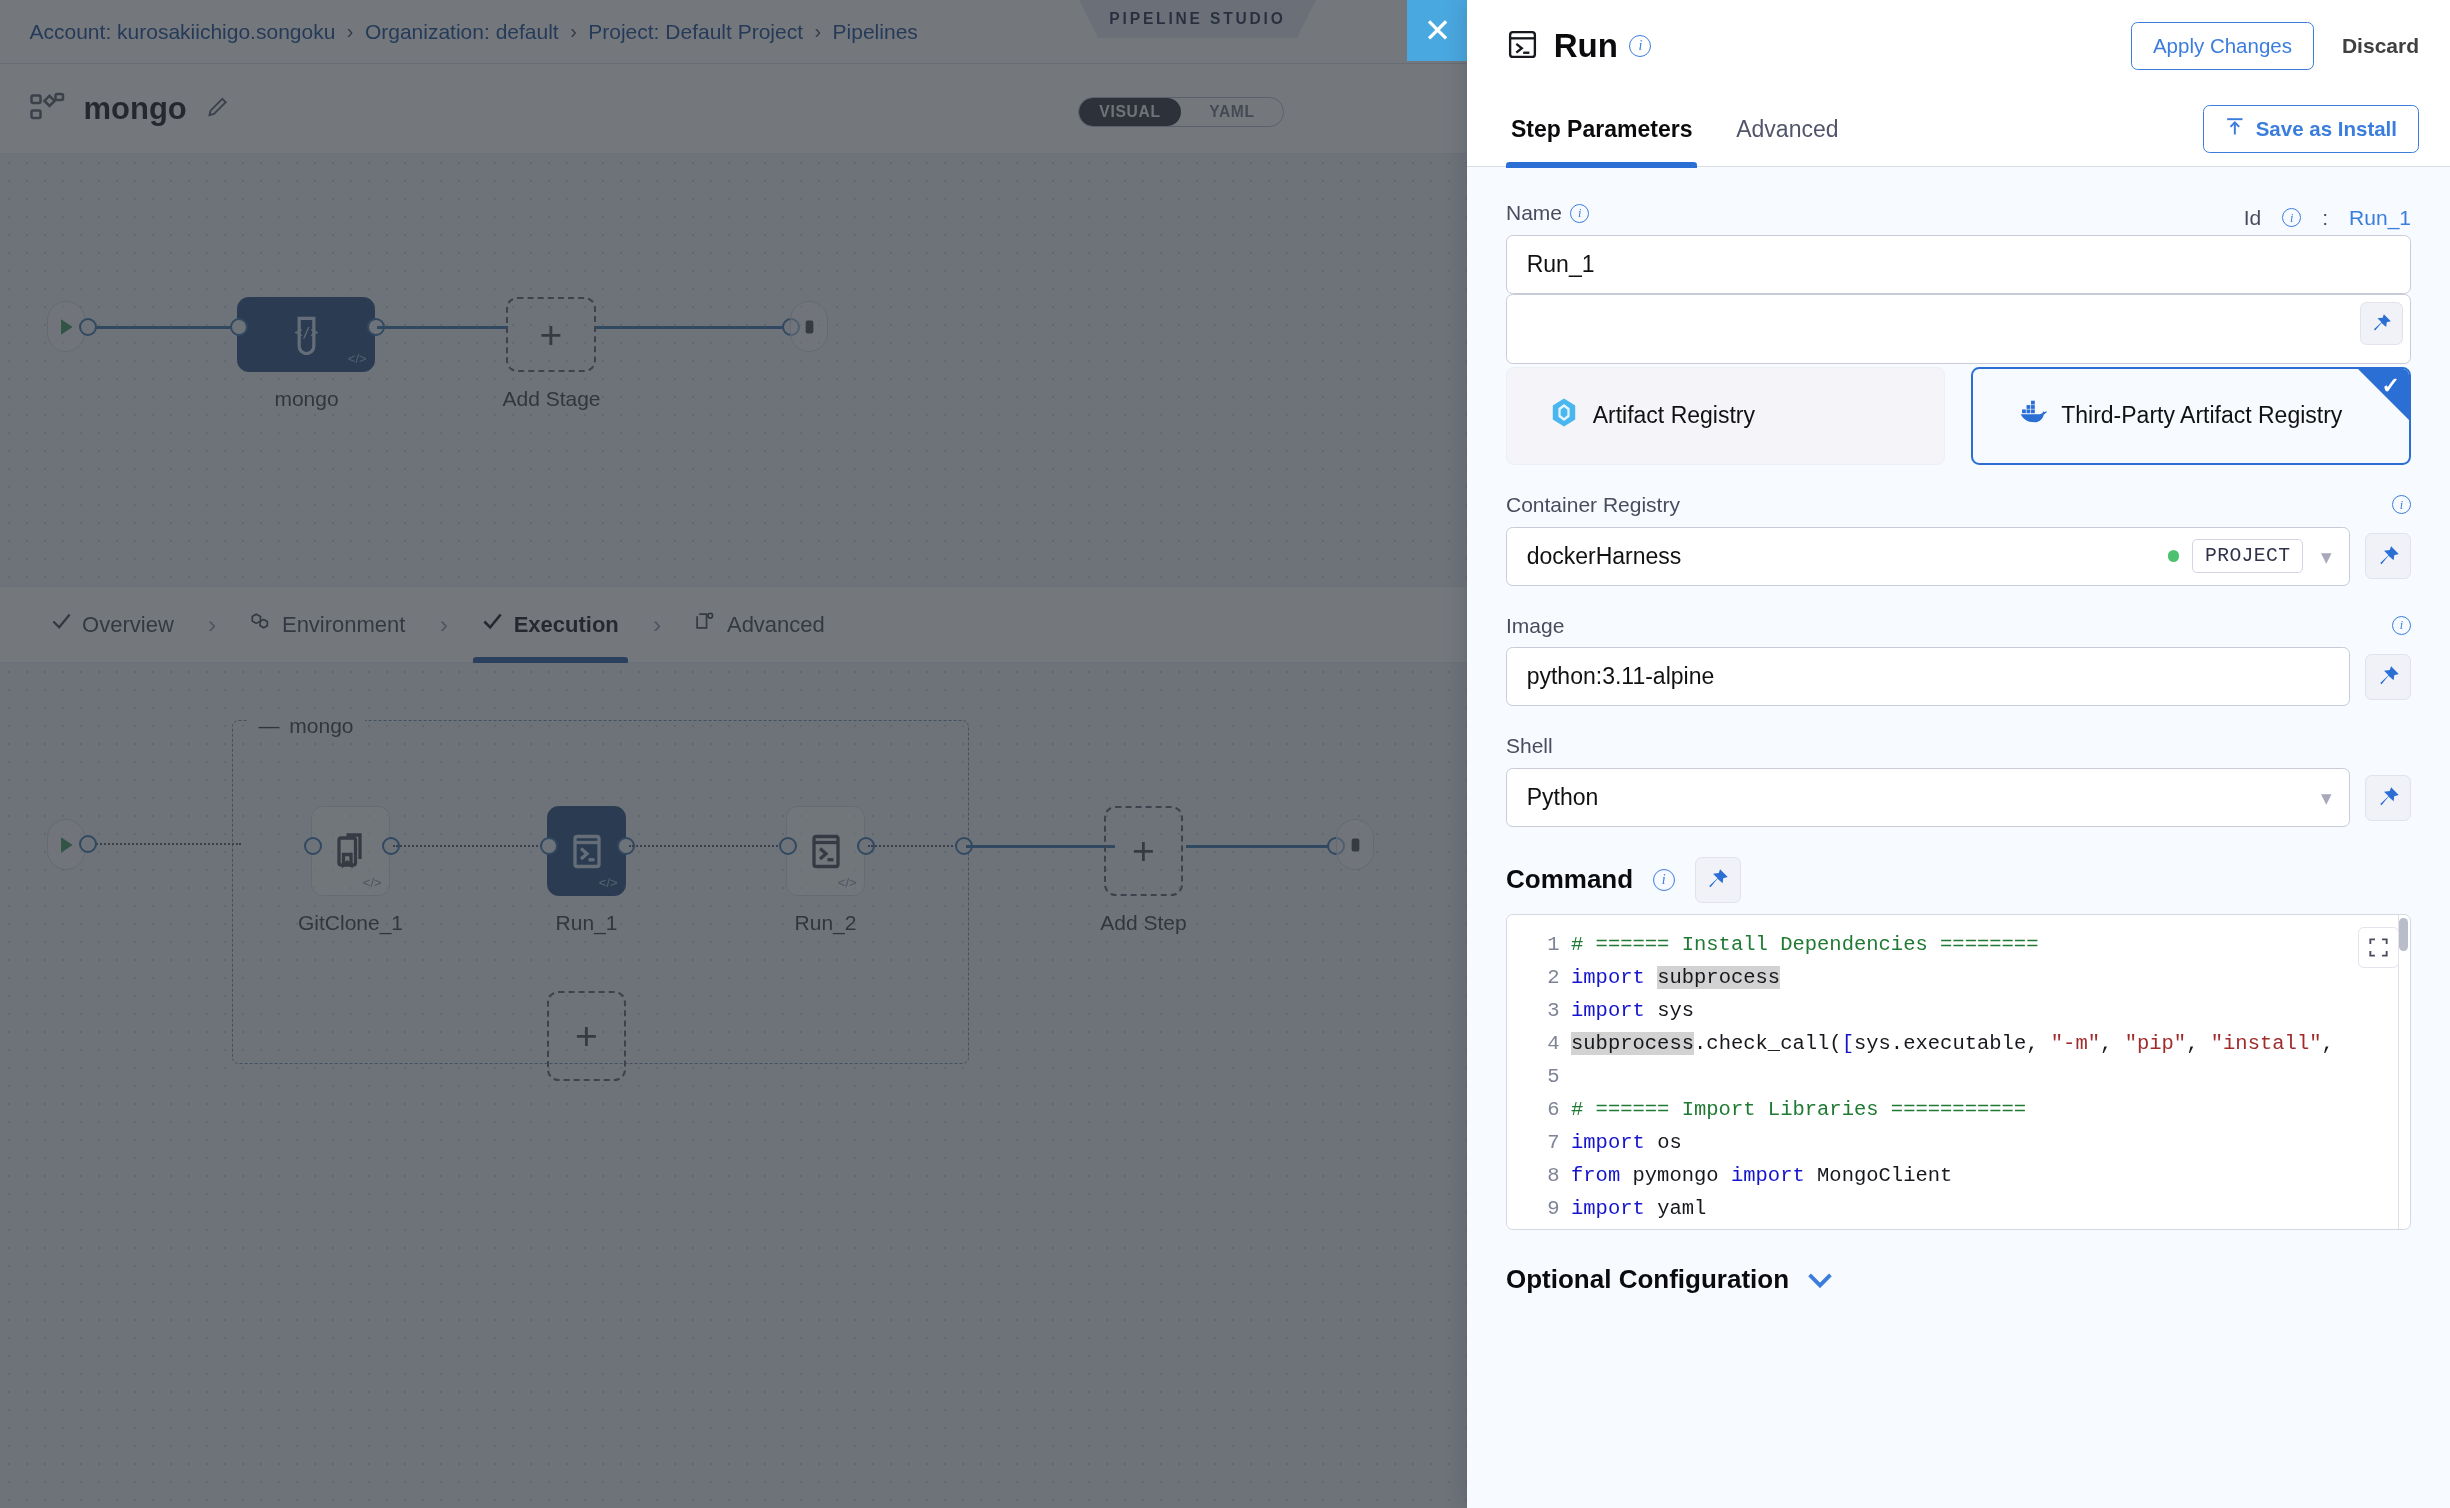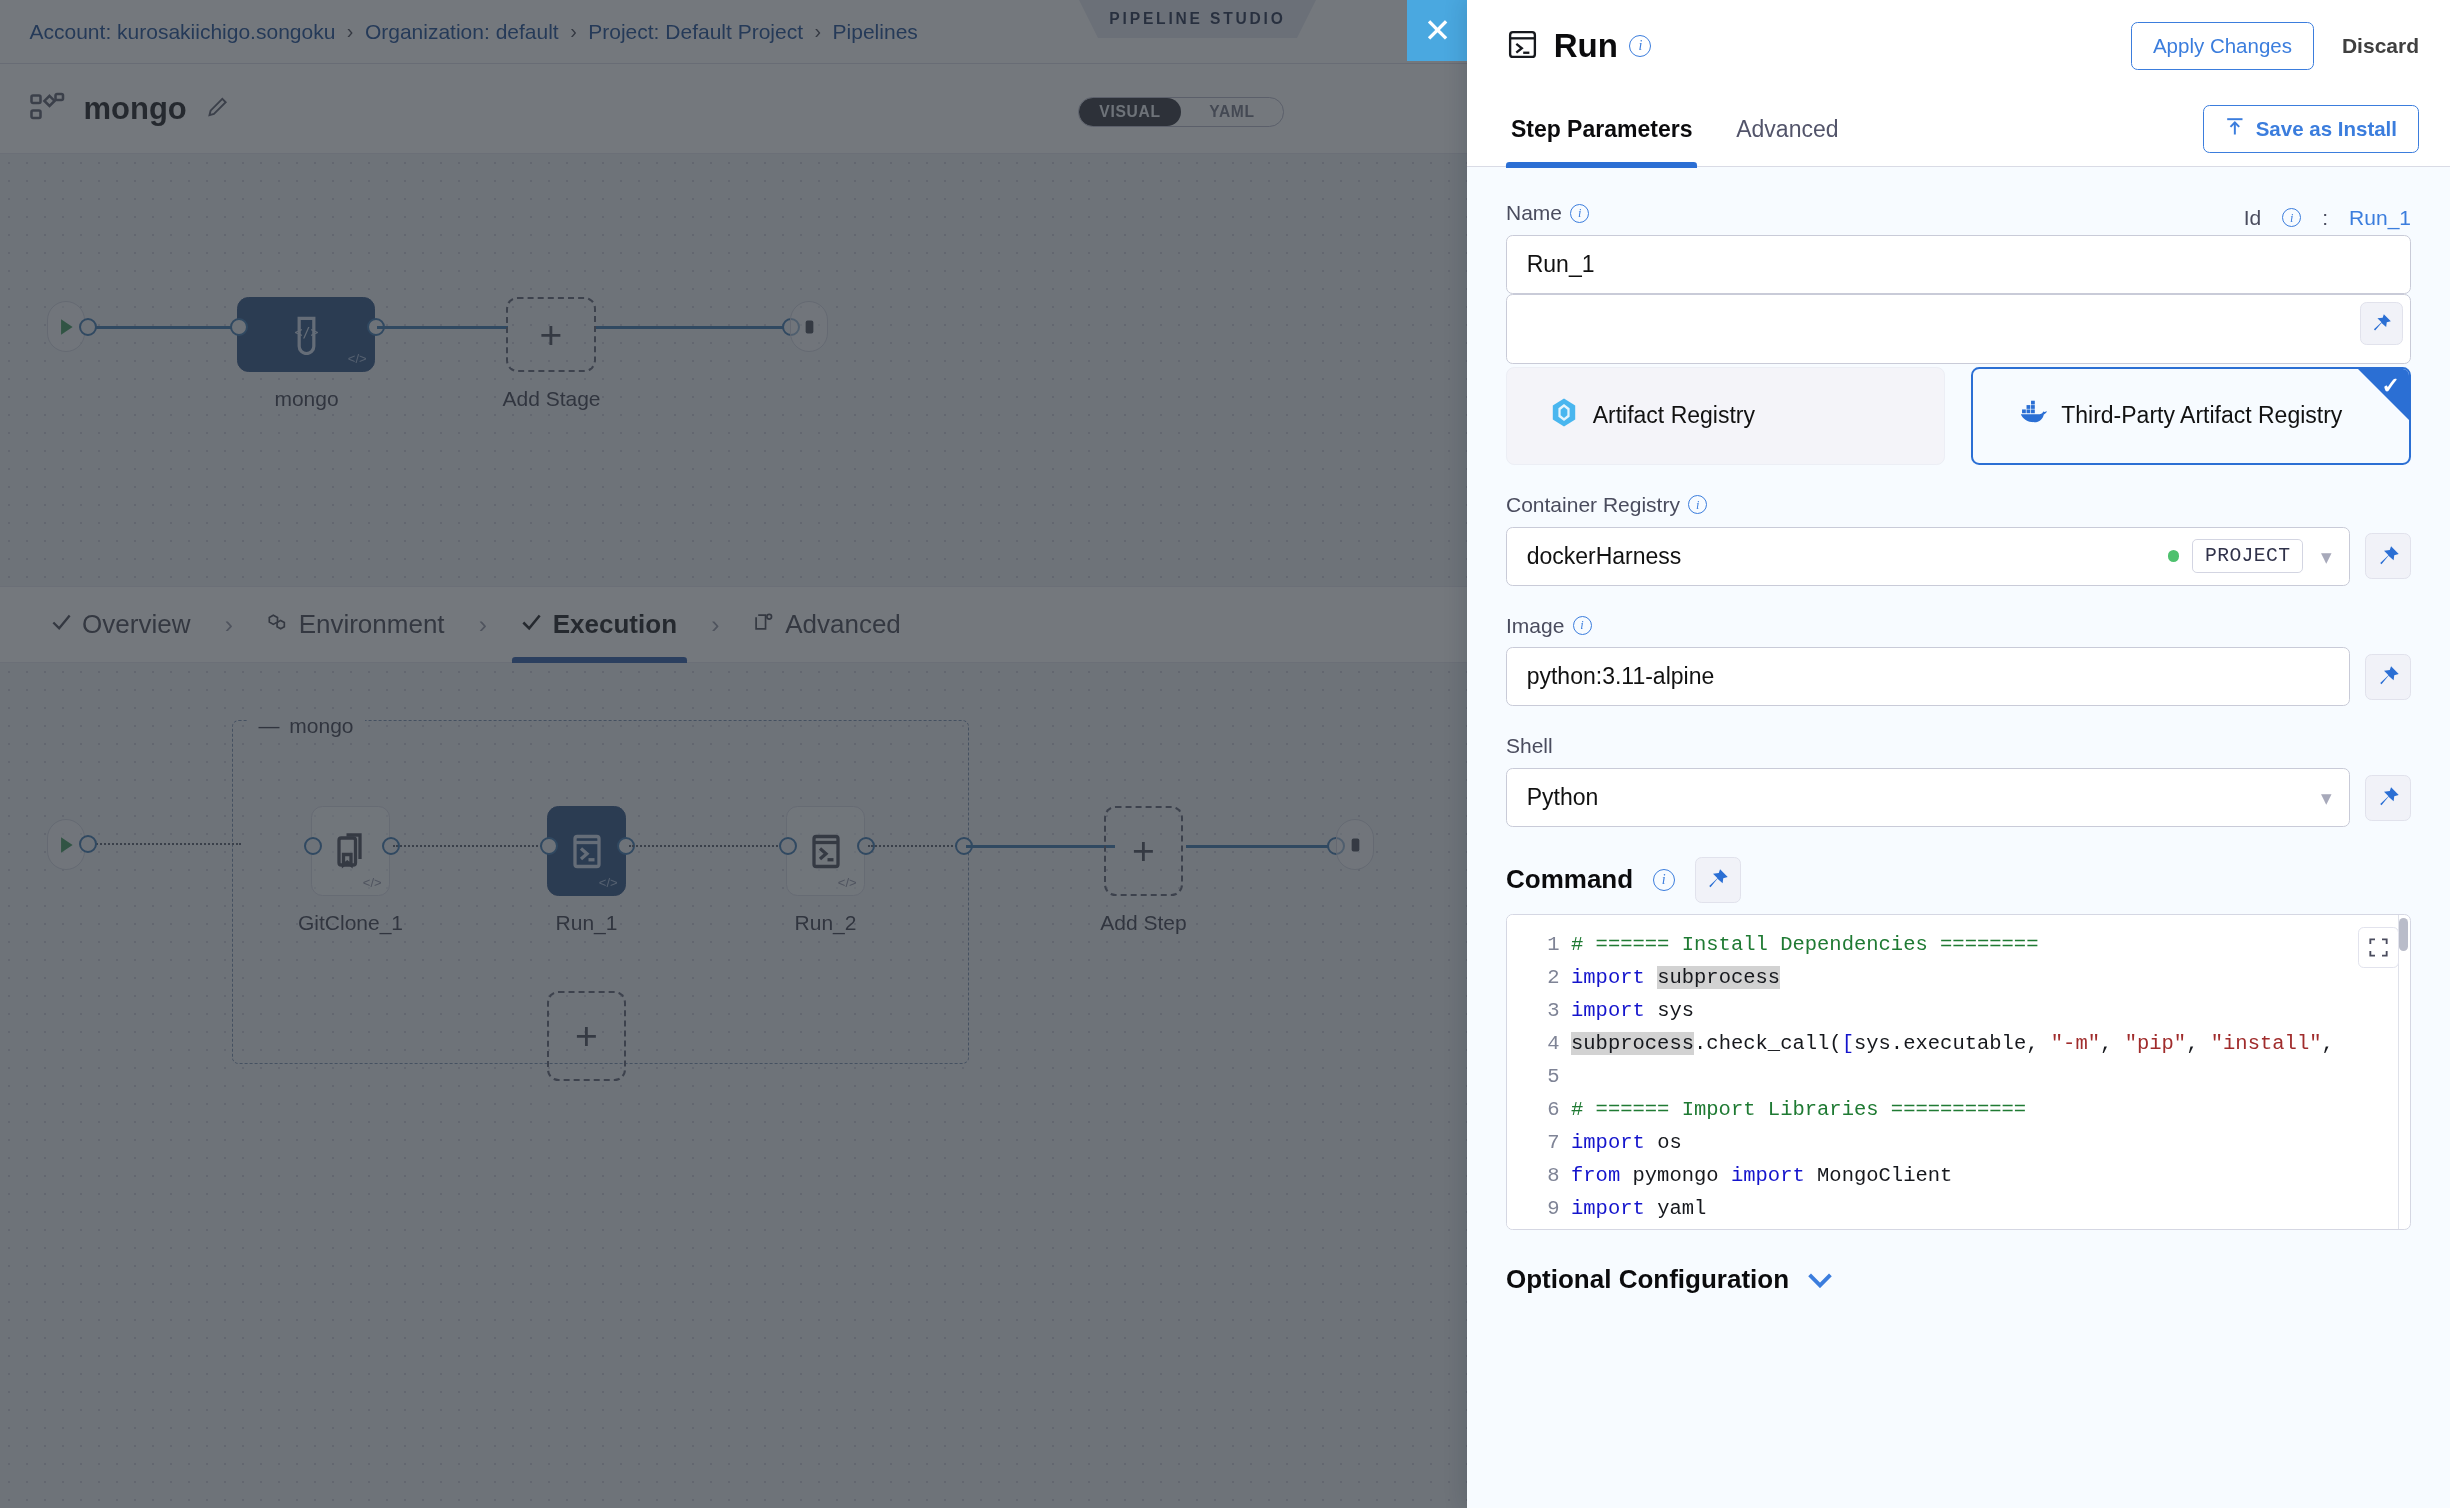--- a/index.html
+++ b/index.html
@@ -81,21 +81,21 @@
       #eceef3;
   }
 
   .stage-bar {
     position: absolute; left: 0; top: 586px; width: 1467px; height: 77px;
     background: #fff; border-top: 0.8px solid #e3e4ec; border-bottom: 0.8px solid #e3e4ec;
     display: flex; align-items: center; padding-left: 29.5px; gap: 6.6px;
   }
   .stage-tab {
     display: flex; align-items: center; gap: 10.6px;
-    padding: 0 21px; height: 77px; font-size: 26px; color: #383946;
+    padding: 0 21px; height: 77px; font-size: 22px; color: #383946;
     position: relative;
   }
   .stage-tab.active { font-weight: 700; color: #0b0b0d; }
   .stage-tab.active::after {
     content: ""; position: absolute; left: 11.5px; right: 11.5px; bottom: 0;
     height: 5.7px; background: #1c4ea3; border-radius: 3.3px 3.3px 0 0;
   }
   .chev { color: #8e90a0; font-size: 24.6px; font-weight: 300; padding: 0 6.6px; }
 
   
@@ -184,21 +184,21 @@
   .ptab.active::after {
     content: ""; position: absolute; left: 0; right: 0; bottom: -1.6px;
     height: 5.7px; background: #2b6fd4; border-radius: 3.3px 3.3px 0 0;
   }
 
   .panel-body {
     flex: 1; overflow: hidden; padding: 34px 39px 0 39px;
   }
   .fld-label {
     font-size: 21px; color: #4a4c5e; margin-bottom: 9.8px;
-    display: flex; align-items: center; gap: 8.2px;
+    display: flex; align-items: center; gap: 8.2px; justify-content: space-between;
   }
   .row-between { display: flex; align-items: center; justify-content: space-between; }
   .id-line { font-size: 21px; color: #4a4c5e; display: flex; align-items: center; gap: 21px; }
   .id-val { color: #3b7ddd; }
 
   .input {
     width: 100%; height: 59px; border: 0.8px solid #c9cbd8; border-radius: 6.6px;
     background: #fff; font-size: 23px; color: #111; padding: 0 19.7px;
     font-family: inherit;
   }

